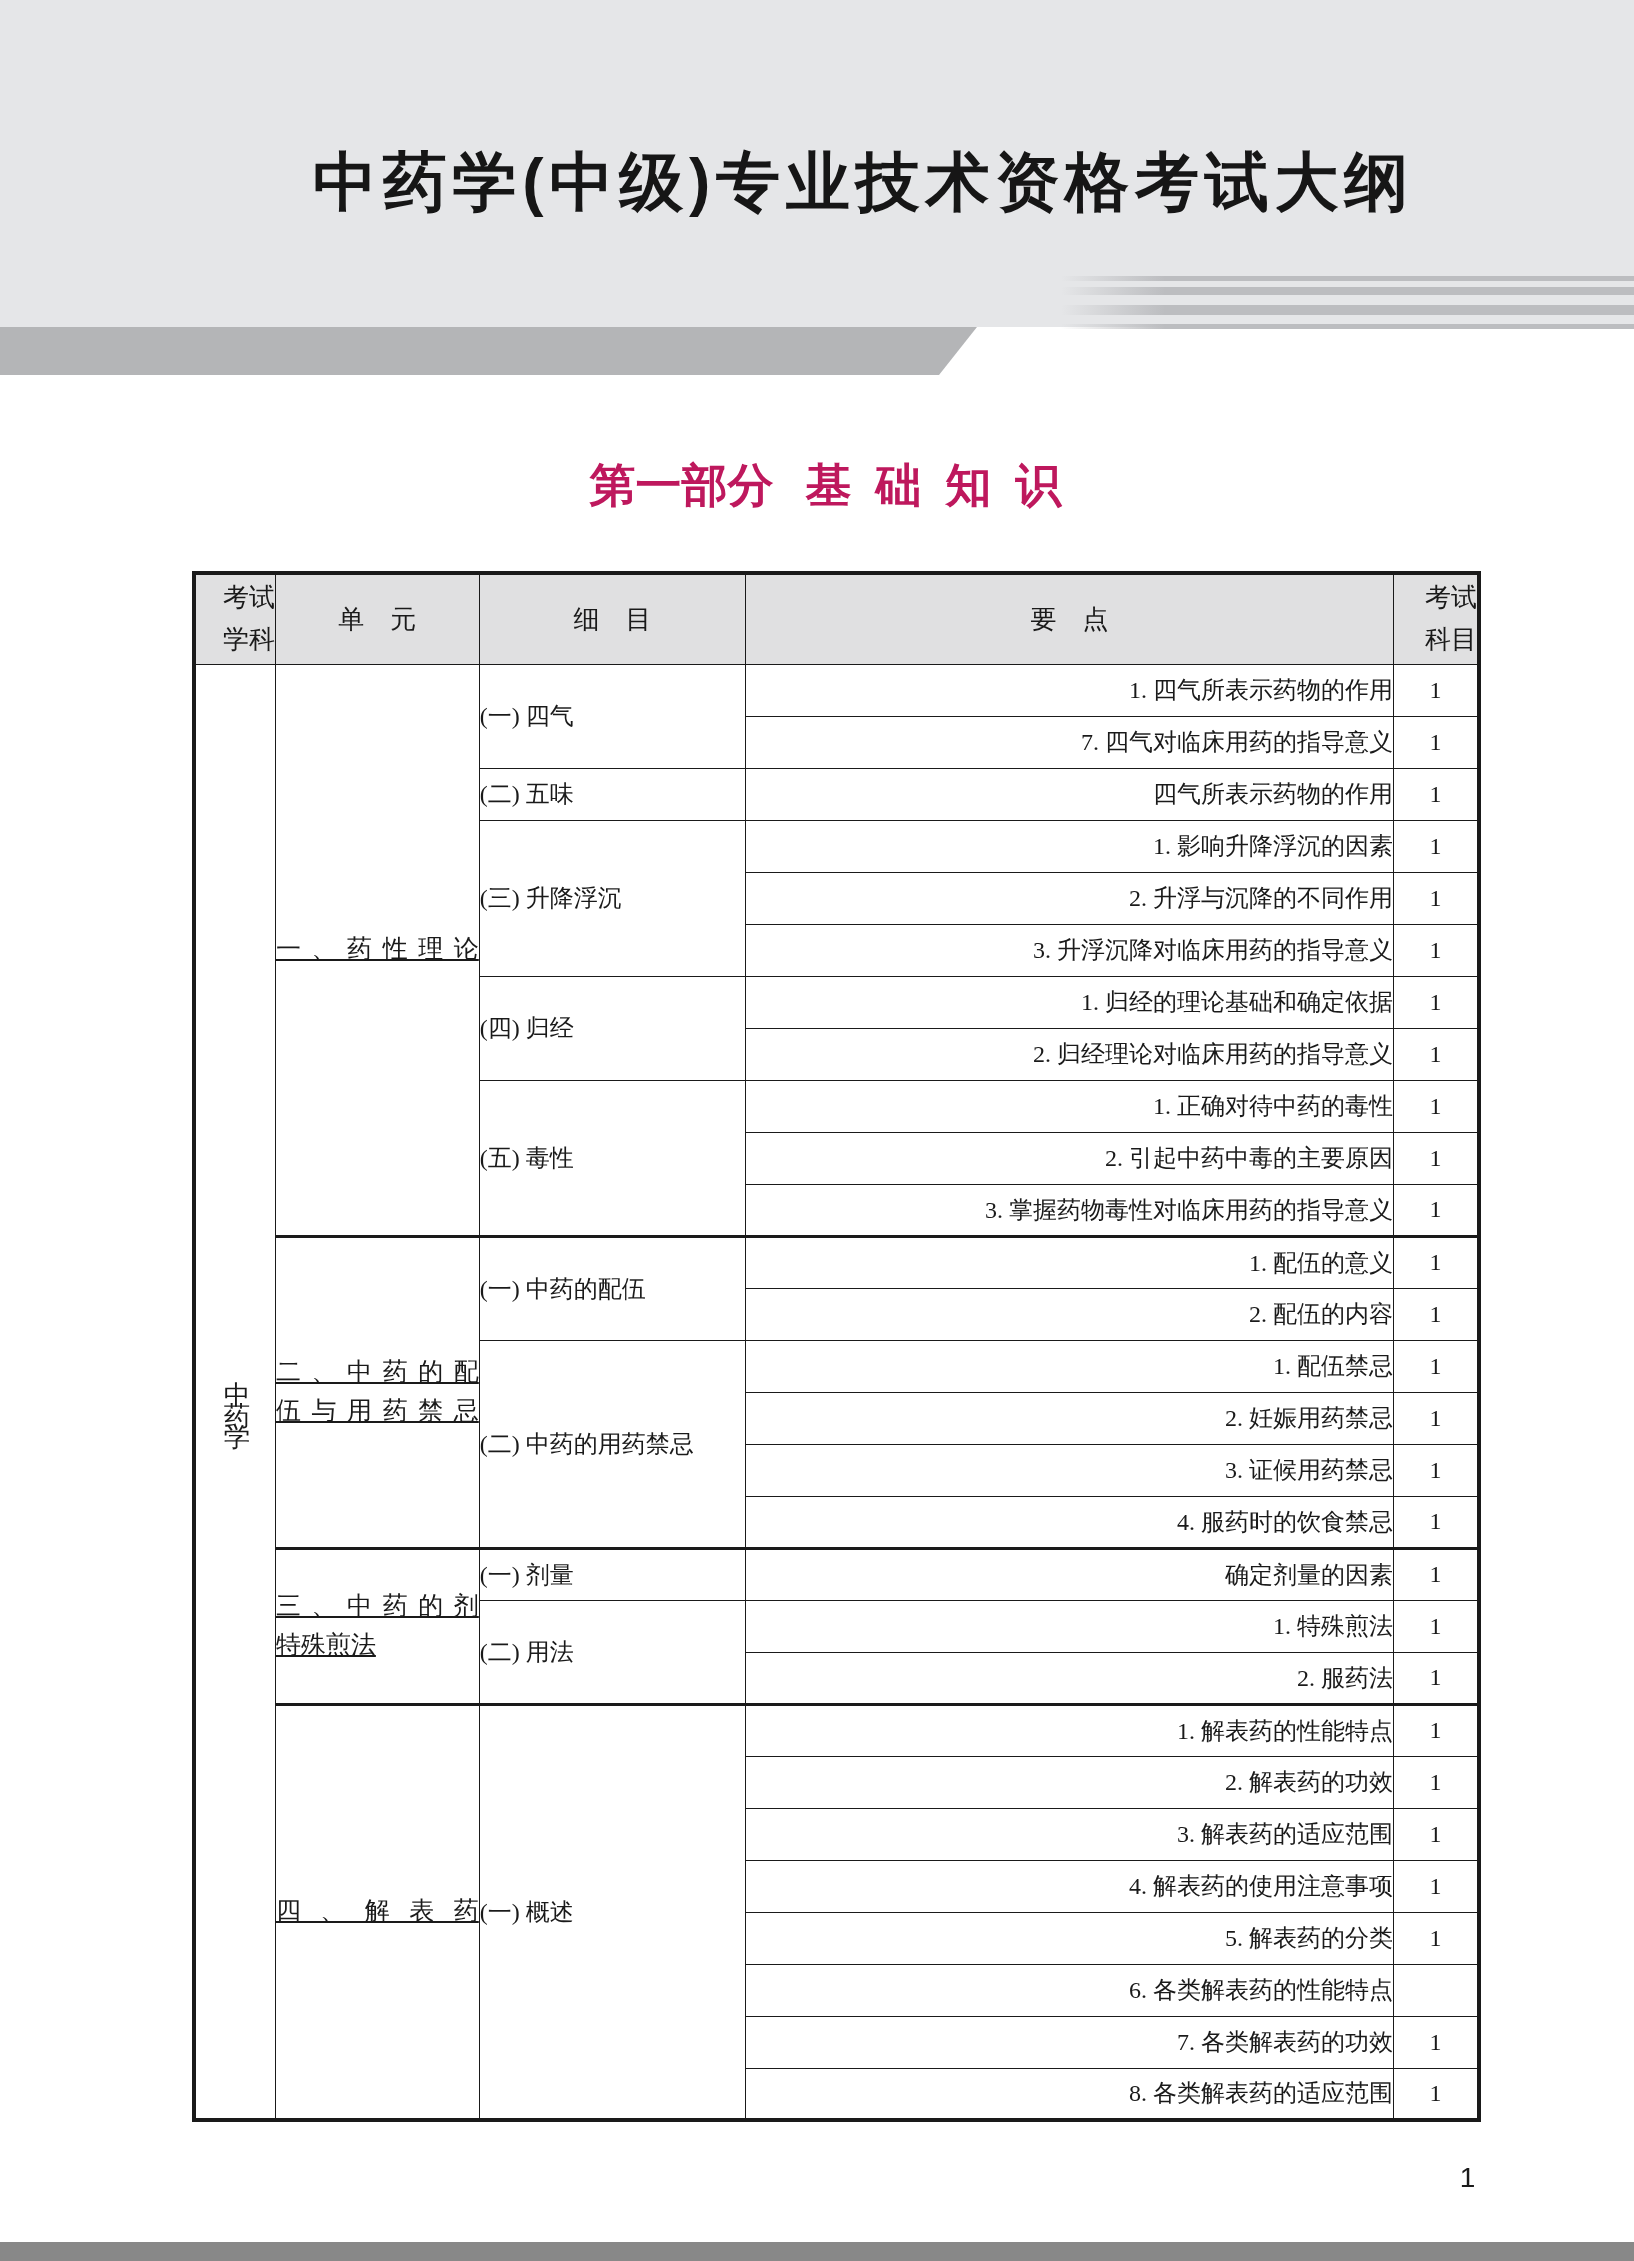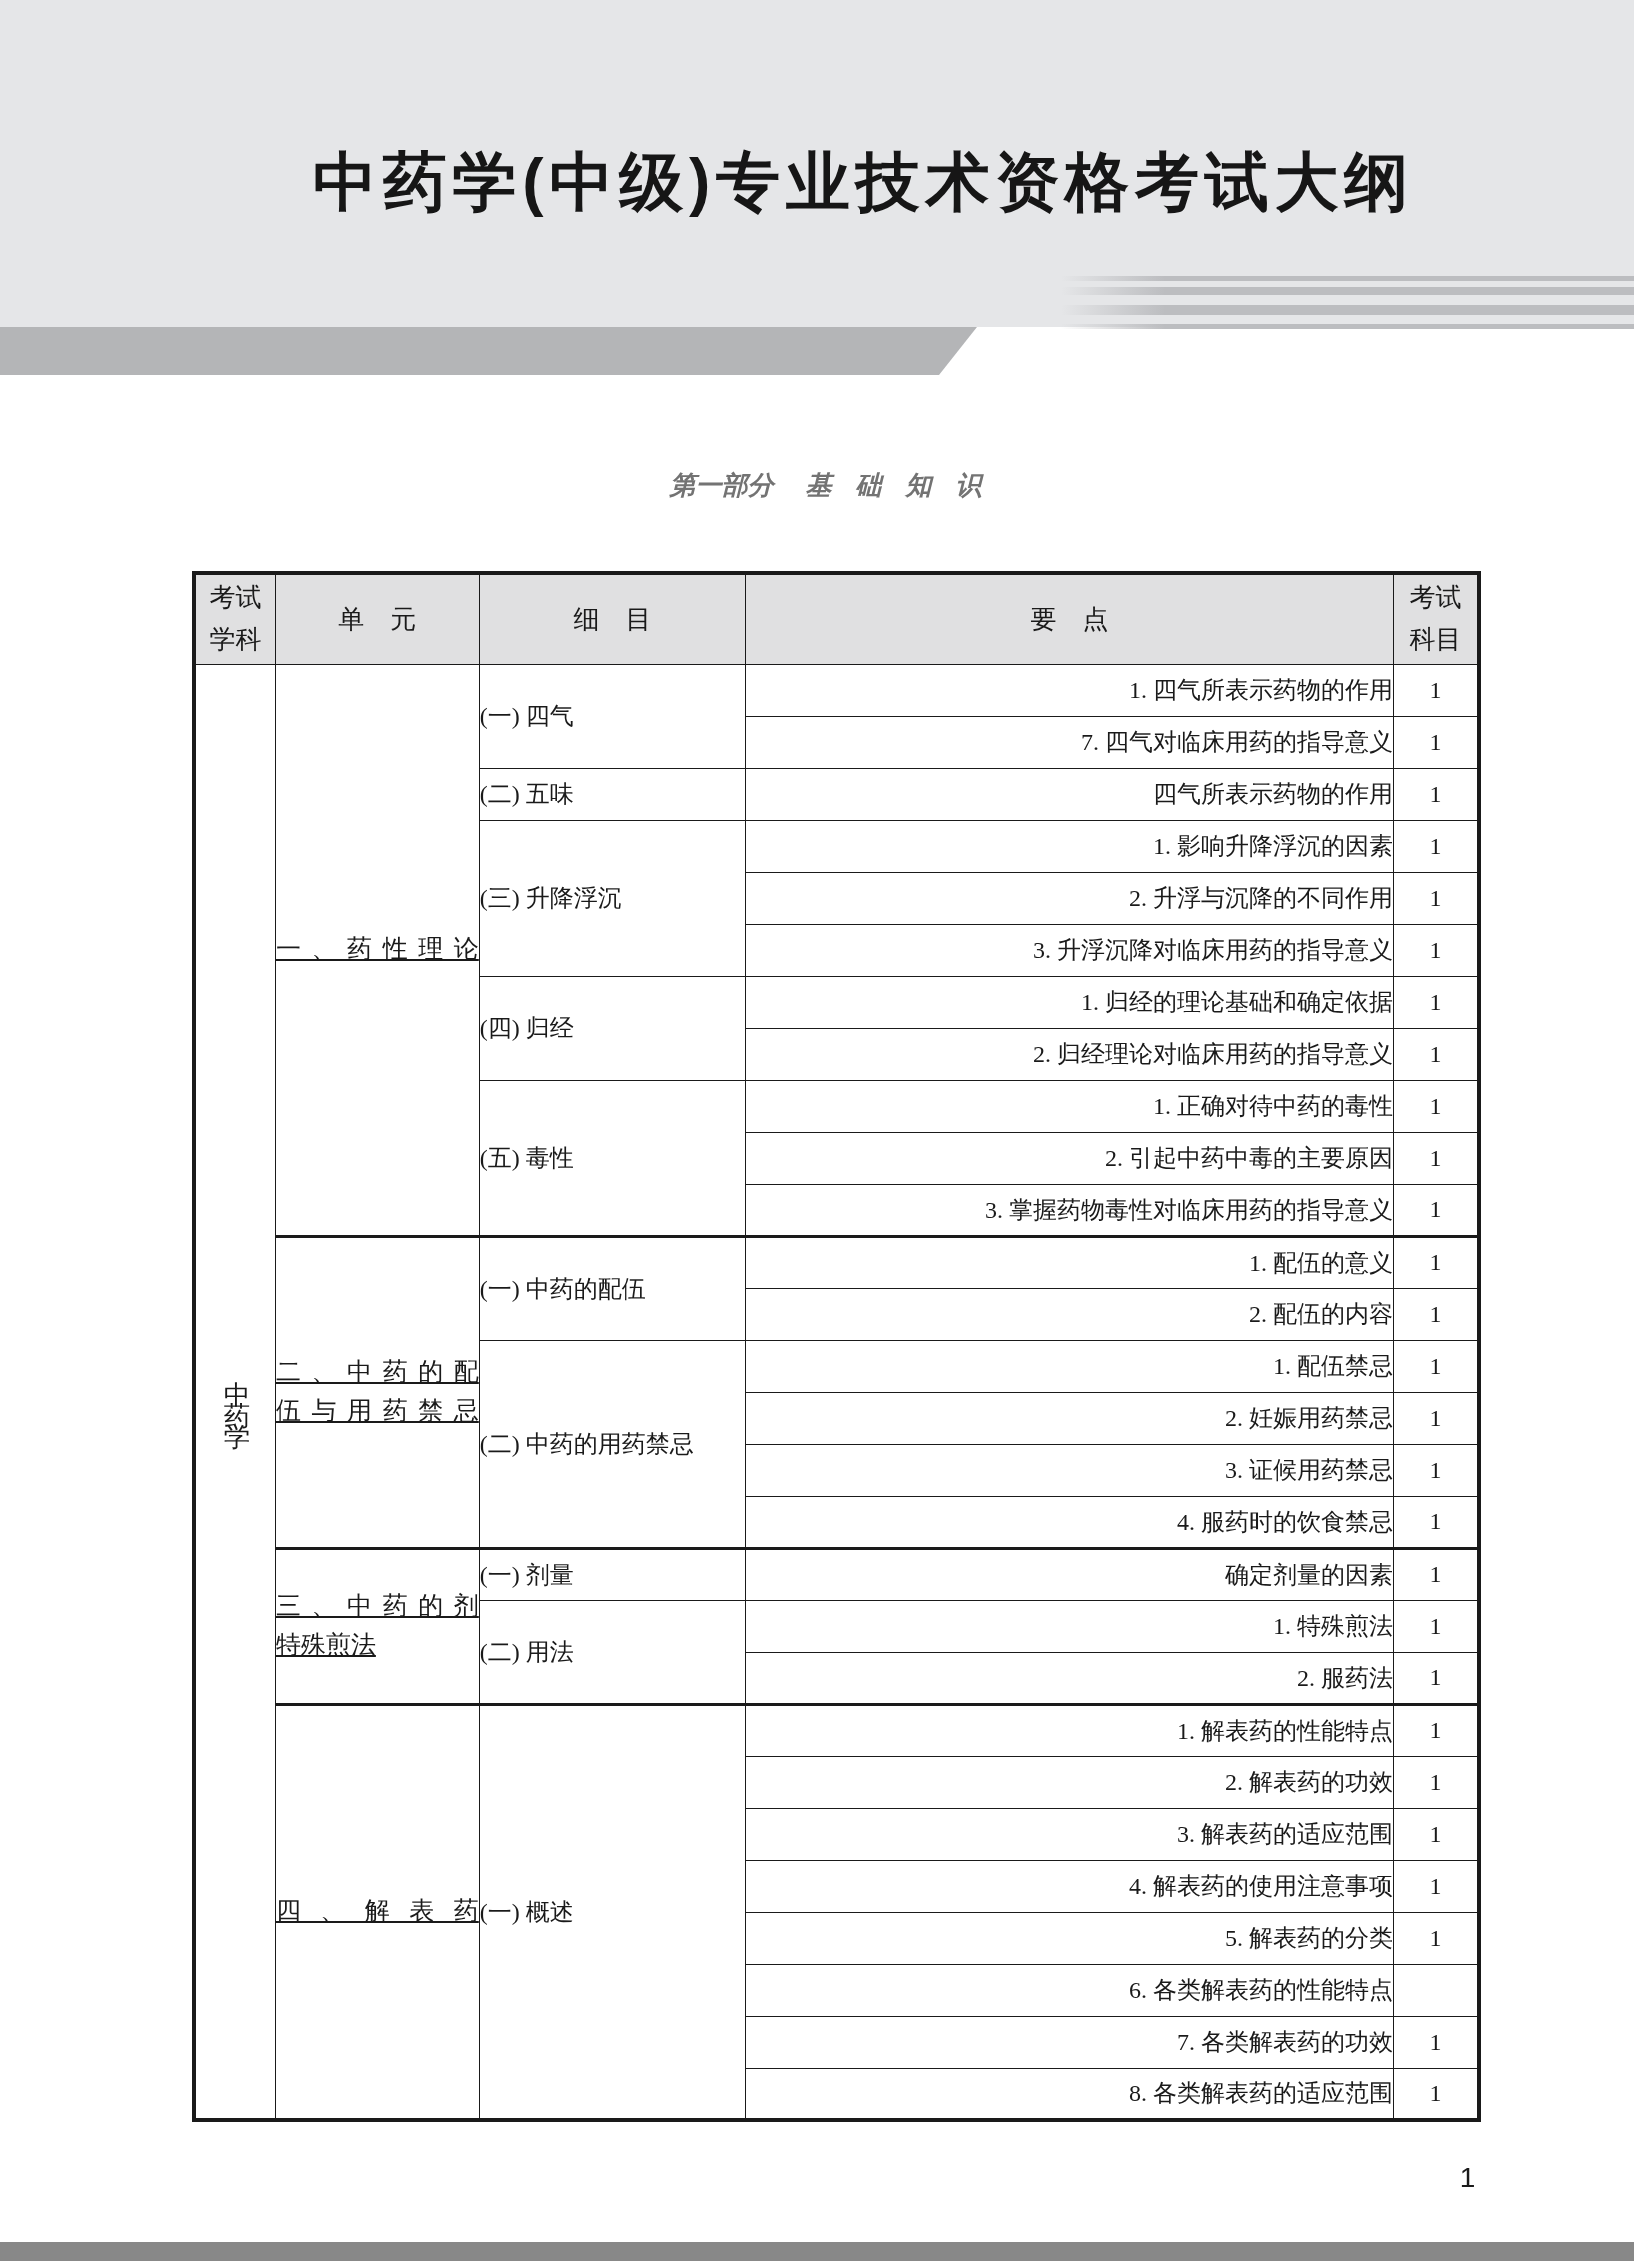--- a/index.html
+++ b/index.html
@@ -37,23 +37,22 @@
     font-size:64px;line-height:86px;
     letter-spacing:5.8px;
     color:#161616;
     white-space:nowrap;
   }
   
   .section-heading{
     position:absolute;left:40px;top:458px;width:1595px;height:55px;
     text-align:center;line-height:55px;
     font-family:"Liberation Sans","DejaVu Sans",sans-serif;
-    font-weight:bold;font-size:26px;color:#737373;
+    font-weight:bold;font-size:46px;color:#be185d;
     white-space:nowrap;
-    font-style:italic;
   }
   .section-heading .rest{margin-left:32px;letter-spacing:24px;}
   
   table.syllabus{
     position:absolute;left:192px;top:571px;
     width:1289px;
     border-collapse:collapse;table-layout:fixed;
     border:4.6px solid #1a1a1a;
     font-size:24px;
   }
@@ -64,21 +63,21 @@
     overflow:hidden;
   }
   thead tr{height:91px;}
   thead th{
     background:#e0e0e1;
     font-weight:normal;
     font-size:26px;
     text-align:center;
     border-bottom-width:2.9px;
   }
-  thead th .hl{display:block;line-height:1.62;}
+  thead th .hl{display:block;line-height:1.62;text-align:right;}
   tbody tr{height:52px;}
   tr.unit-start > td{border-top-width:3.5px;}
   td.subject-col{text-align:center;}
   .vertical-text{
     writing-mode:vertical-rl;
     text-orientation:upright;
     letter-spacing:21px;
     margin:0 auto;
     font-size:26.5px;
     line-height:81px;

